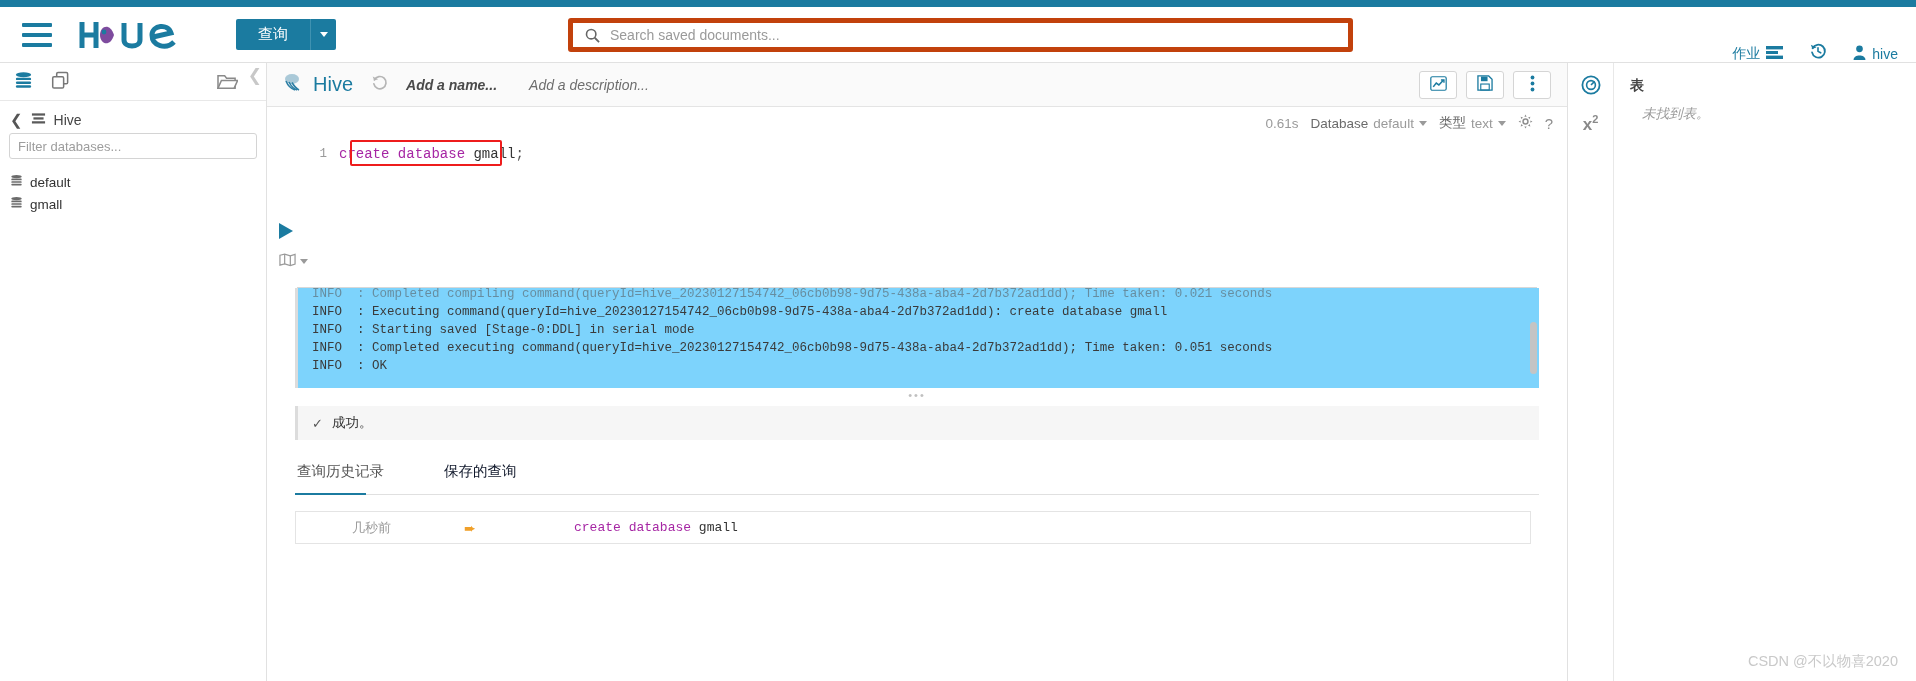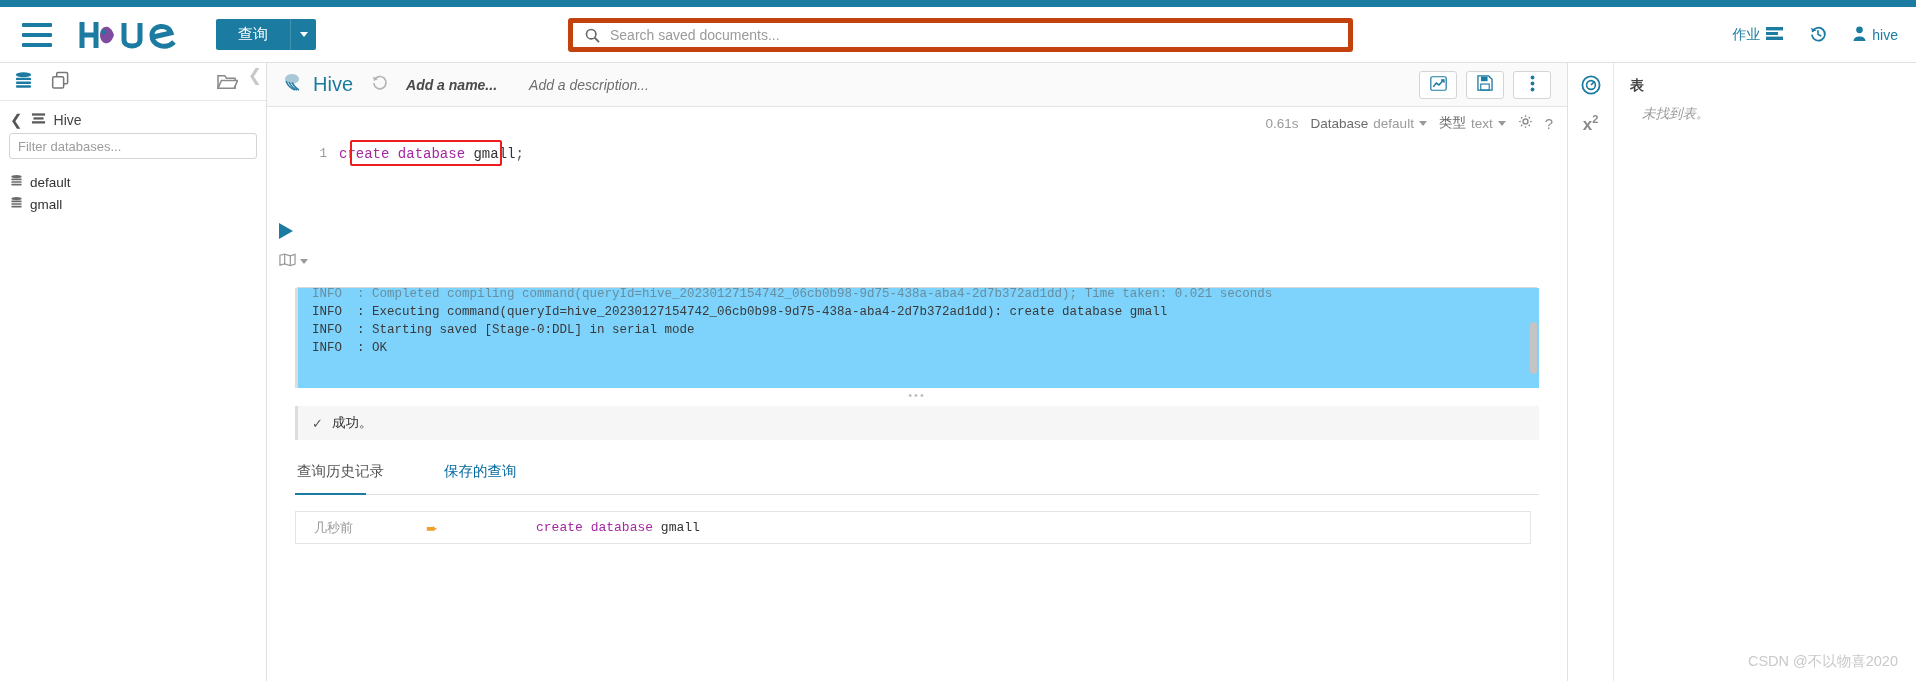--- a/index.html
+++ b/index.html
@@ -29,21 +29,21 @@
     width: 30px; height: 24px;
     margin-left: 22px; margin-right: 26px;
     display: flex; flex-direction: column; justify-content: space-between;
     cursor: pointer;
   }
   .hamburger span { display: block; height: 4px; background: #1b7ba0; border-radius: 1px; }
 
   .logo { display: flex; align-items: center; height: 34px; }
   .logo svg { display: block; }
 
-  .query-btn-group { display: flex; margin-left: 20px; border-radius: 8px; }
+  .query-btn-group { display: flex; margin-left: 40px; border-radius: 8px; }
   .query-btn {
     background: #1b7ba0; color: #fff;
     border: none;
     height: 31px;
     padding: 0 22px;
     font-size: 15px;
     font-family: "Liberation Sans", "DejaVu Sans", sans-serif;
     border-radius: 2px 0 0 2px;
     cursor: pointer;
   }
@@ -76,21 +76,21 @@
     font-size: 14px;
     color: #555;
     font-family: "Liberation Sans", "DejaVu Sans", sans-serif;
     background: transparent;
   }
   .search-wrap input::placeholder { color: #9a9a9a; }
   .search-icon { margin-right: 10px; color: #666; display:flex; }
 
   .nav-right {
     position: absolute; right: 18px; top: 0;
-    height: 56px; display: flex; align-items: center; gap: 26px;
+    height: 56px; display: flex; align-items: flex-end; gap: 26px;
     color: #1b7ba0;
   }
   .nav-right .nav-item {
     display: flex; align-items: center; gap: 6px;
     color: #1b7ba0; font-size: 14px; cursor: pointer;
   }
 
   
   .body-row { display: flex; height: 618px; width: 100%; }
 
@@ -275,40 +275,41 @@
   .chk { color: #555; font-size: 13px; }
 
   
   .tabs-row {
     margin: 22px 28px 0 28px;
     border-bottom: 1px solid #e0e0e0;
     display: flex; gap: 0;
     height: 33px;
   }
   .tab {
-    font-size: 14.5px; color: #0369a1;
+    font-size: 14.5px; color: #0f172a;
     padding: 0 16px 9px 2px;
     cursor: pointer;
     position: relative;
     margin-right: 42px;
   }
   .tab.active { color: #555; }
   .tab.active::after {
     content: ""; position: absolute;
     left: 0; right: 34px; bottom: -1px; height: 2px;
     background: #1b7ba0;
   }
 
   
   .history-row {
     margin: 16px 36px 0 28px;
     border: 1px solid #e4e4e4;
     height: 33px;
     display: flex; align-items: center;
     background: #fff;
+    padding-left: 38px;
   }
   .hist-time { width: 130px; padding-left: 18px; color: #9a9a9a; font-size: 13px; }
   .hist-pin { width: 110px; color: #f0a02a; font-size: 14px; }
   .hist-sql {
     font-family: "Liberation Mono", "DejaVu Sans Mono", monospace;
     font-size: 13px;
   }
 
   
   .right-panel { width: 348px; min-width: 348px; display: flex; background: #fff; }
@@ -577,20 +578,21 @@
           <div class="redbox"></div>
         </div>
       </div>
 
       <div class="log-wrap">
         <div class="log-topline"></div>
         <div class="log-panel">
           <div class="log-line cut">INFO  : Completed compiling command(queryId=hive_20230127154742_06cb0b98-9d75-438a-aba4-2d7b372ad1dd); Time taken: 0.021 seconds</div>
           <div class="log-line">INFO  : Executing command(queryId=hive_20230127154742_06cb0b98-9d75-438a-aba4-2d7b372ad1dd): create database gmall</div>
           <div class="log-line">INFO  : Starting saved [Stage-0:DDL] in serial mode</div>
+          <div class="log-line">INFO  : Completed executing command(queryId=hive_20230127154742_06cb0b98-9d75-438a-aba4-2d7b372ad1dd); Time taken: 0.051 seconds</div>
           <div class="log-line">INFO  : OK</div>
           <div class="log-scrollbar"></div>
         </div>
         <div class="drag-handle">•••</div>
       </div>
 
       <div class="success-bar">
         <span class="chk">✓</span>
         <span>成功。</span>
       </div>

